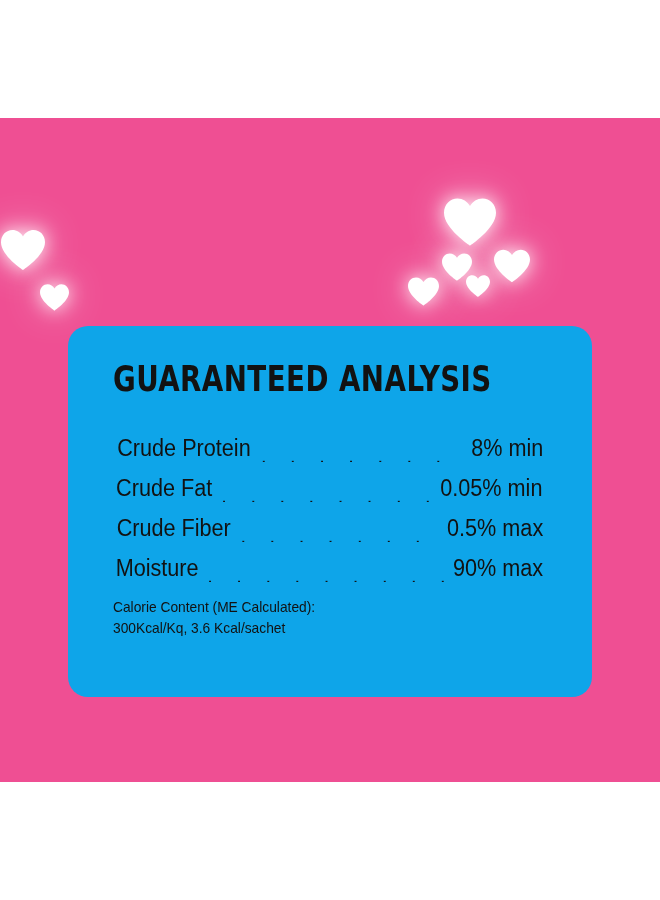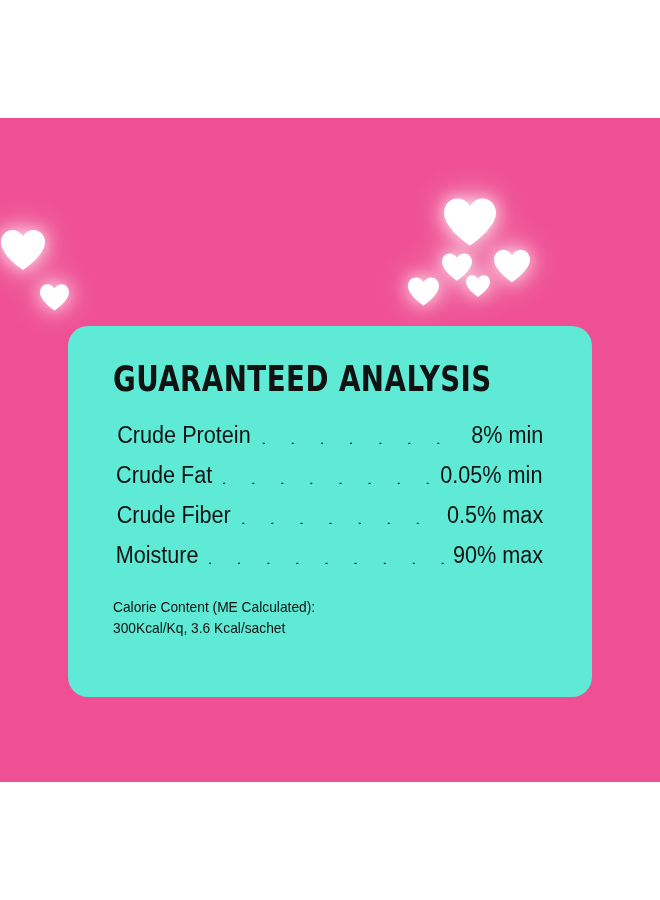--- a/index.html
+++ b/index.html
@@ -40,21 +40,21 @@
   .heart svg { display: block; width: 100%; height: 100%; }
   .heart svg path { fill: #ffffff; }
 
   
   #analysis-card {
     position: absolute;
     left: 68px;
     top: 326px;
     width: 524px;
     height: 371px;
-    background: #5eead4;
+    background: #0ea5e9;
     border-radius: 20px;
   }
 
   #card-title {
     position: absolute;
     left: 45px;
     top: 36px;
     font-family: "Liberation Sans Narrow", "DejaVu Sans Condensed", "Liberation Sans", sans-serif;
     font-size: 35px;
     font-weight: bold;
@@ -67,21 +67,21 @@
   }
 
   #rows {
     position: absolute;
     left: 45px;
     top: 96px;
     width: 433px;
   }
   .analysis-row {
     display: flex;
-    align-items: flex-start;
+    align-items: flex-end;
     height: 40px;
     white-space: nowrap;
   }
   .row-label {
     font-size: 23px;
     color: #121212;
     flex: 0 0 auto;
     transform: scaleX(0.94);
     transform-origin: left baseline;
   }

